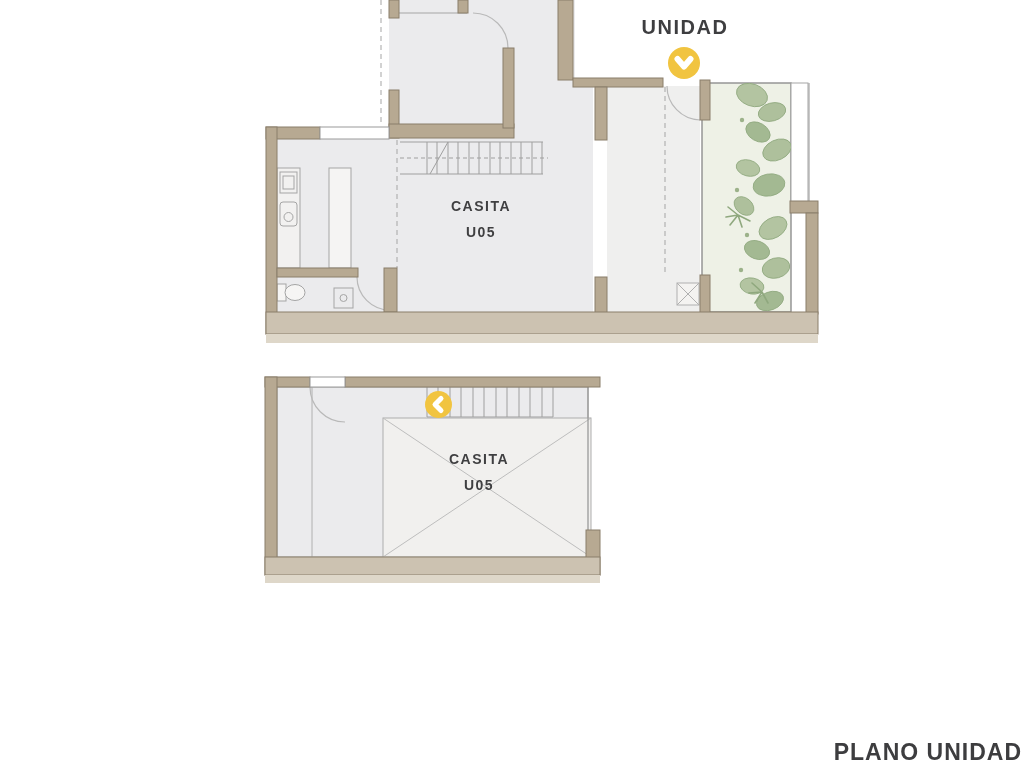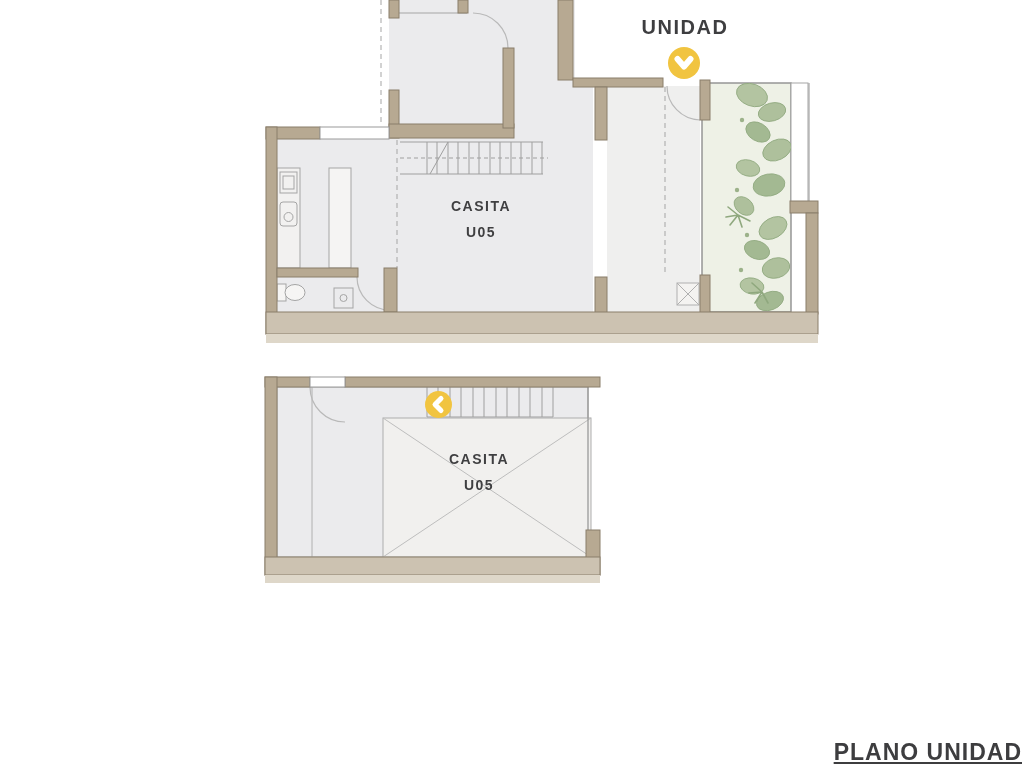--- a/index.html
+++ b/index.html
@@ -10,21 +10,21 @@
 
   .overlay-label{position:absolute;color:#3e3e40;font-weight:700;}
 
   #ingreso-label{left:600px;top:16px;width:170px;text-align:center;
                  font-size:20px;letter-spacing:1.5px;}
 
   .unit-label{text-align:center;font-size:14px;line-height:26px;letter-spacing:1.5px;color:#3f3f41;}
   #upper-unit-label{left:396px;top:193px;width:170px;}
   #lower-unit-label{left:394px;top:446px;width:170px;}
 
-  #plan-caption{right:2px;top:739px;font-size:23px;letter-spacing:1px;color:#3d3d3f;text-decoration:underline;}
+  #plan-caption{right:2px;top:739px;font-size:23px;letter-spacing:1px;color:#3d3d3f;}
 
   .marker{position:absolute;border-radius:50%;background:#f1c440;display:flex;
           align-items:center;justify-content:center;cursor:pointer;border:none;padding:0;}
   #entry-marker{left:668px;top:47px;width:32px;height:32px;}
   #level-marker{left:425px;top:391px;width:27px;height:27px;}
 </style>
 </head>
 <body>
 
 <div id="canvas">

